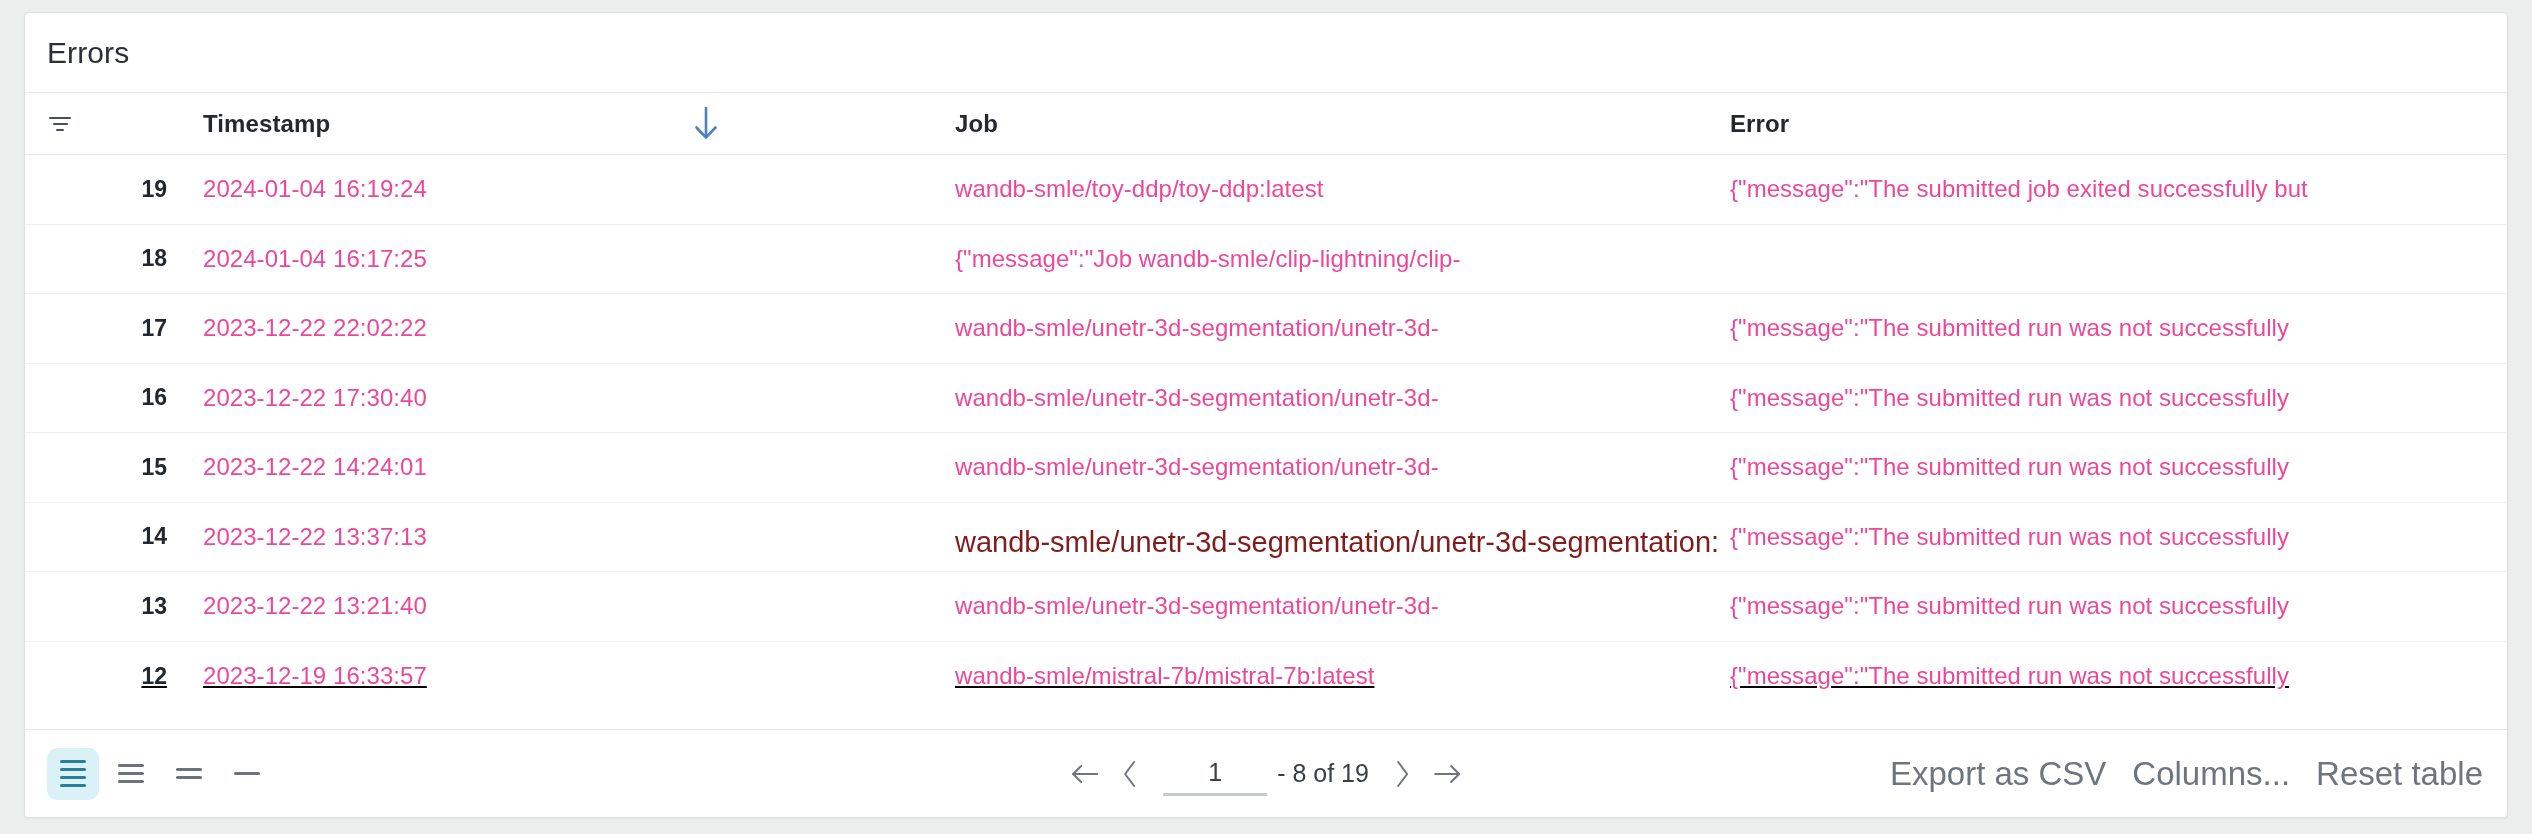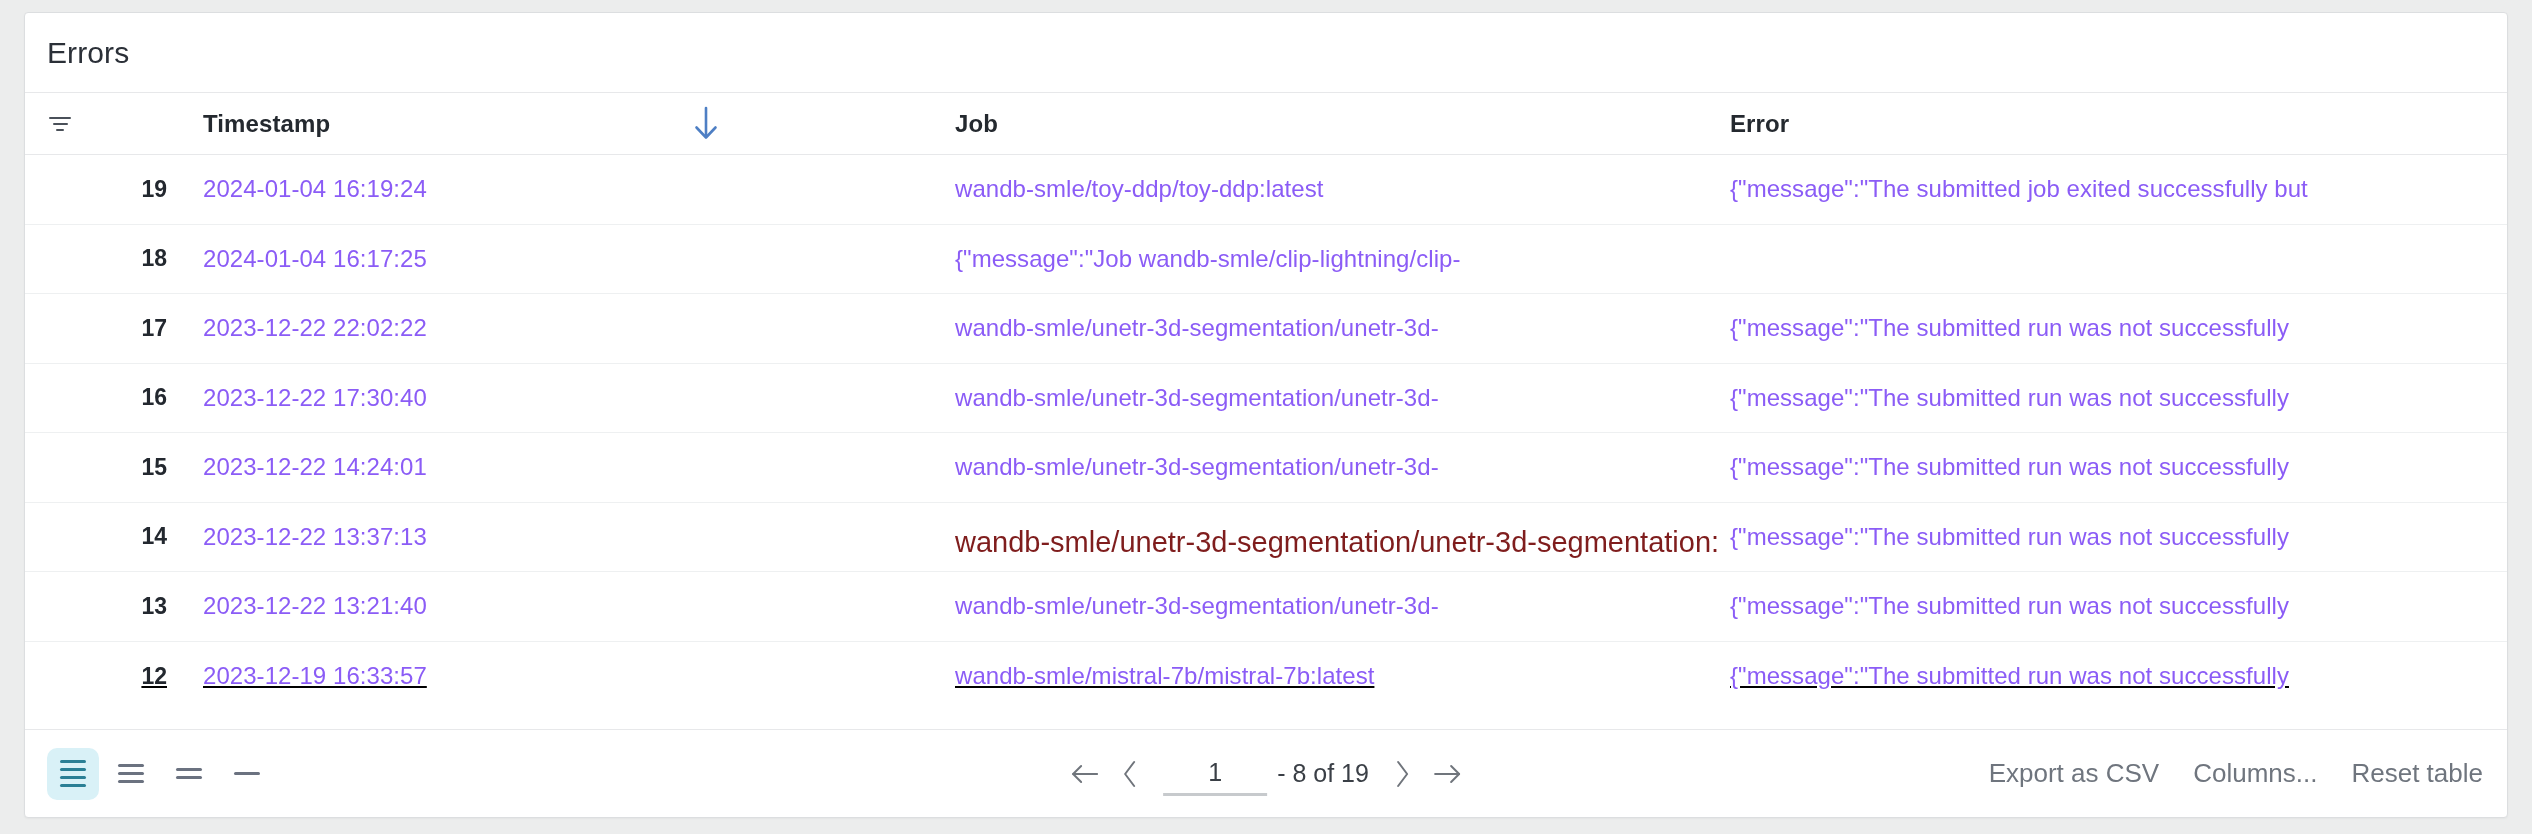--- a/index.html
+++ b/index.html
@@ -131,21 +131,21 @@
   }
   .trow:last-child { border-bottom: none; text-decoration: underline; }
 
   .cell-index {
     font-size: 23px;
     font-weight: 700;
     color: #23282f;
   }
   .cell-text {
     font-size: 24px;
-    color: #8b5cf6;
+    color: #ec4899;
     font-weight: 400;
     letter-spacing: 0.05px;
     white-space: nowrap;
     overflow: hidden;
   }
   .cell-wrap {
     font-size: 29px;
     color: #7f1d1d;
     line-height: 1.72;
     max-height: 100%;
@@ -240,29 +240,28 @@
     margin: 0 10px 0 2px;
   }
 
   .foot-actions {
     margin-left: auto;
     display: flex;
     align-items: center;
     gap: 26px;
   }
   .foot-link {
-    font-size: 26px;
+    font-size: 33px;
     color: #6f757e;
     cursor: pointer;
     white-space: nowrap;
     background: none;
     border: none;
     padding: 0;
     font-family: "Liberation Sans", sans-serif;
-    margin-left: 8px;
   }
 </style>
 </head>
 <body>
 
 <div id="root">
   <div class="card">
 
     <div class="card-title-bar">
       <div class="card-title">Errors</div>

